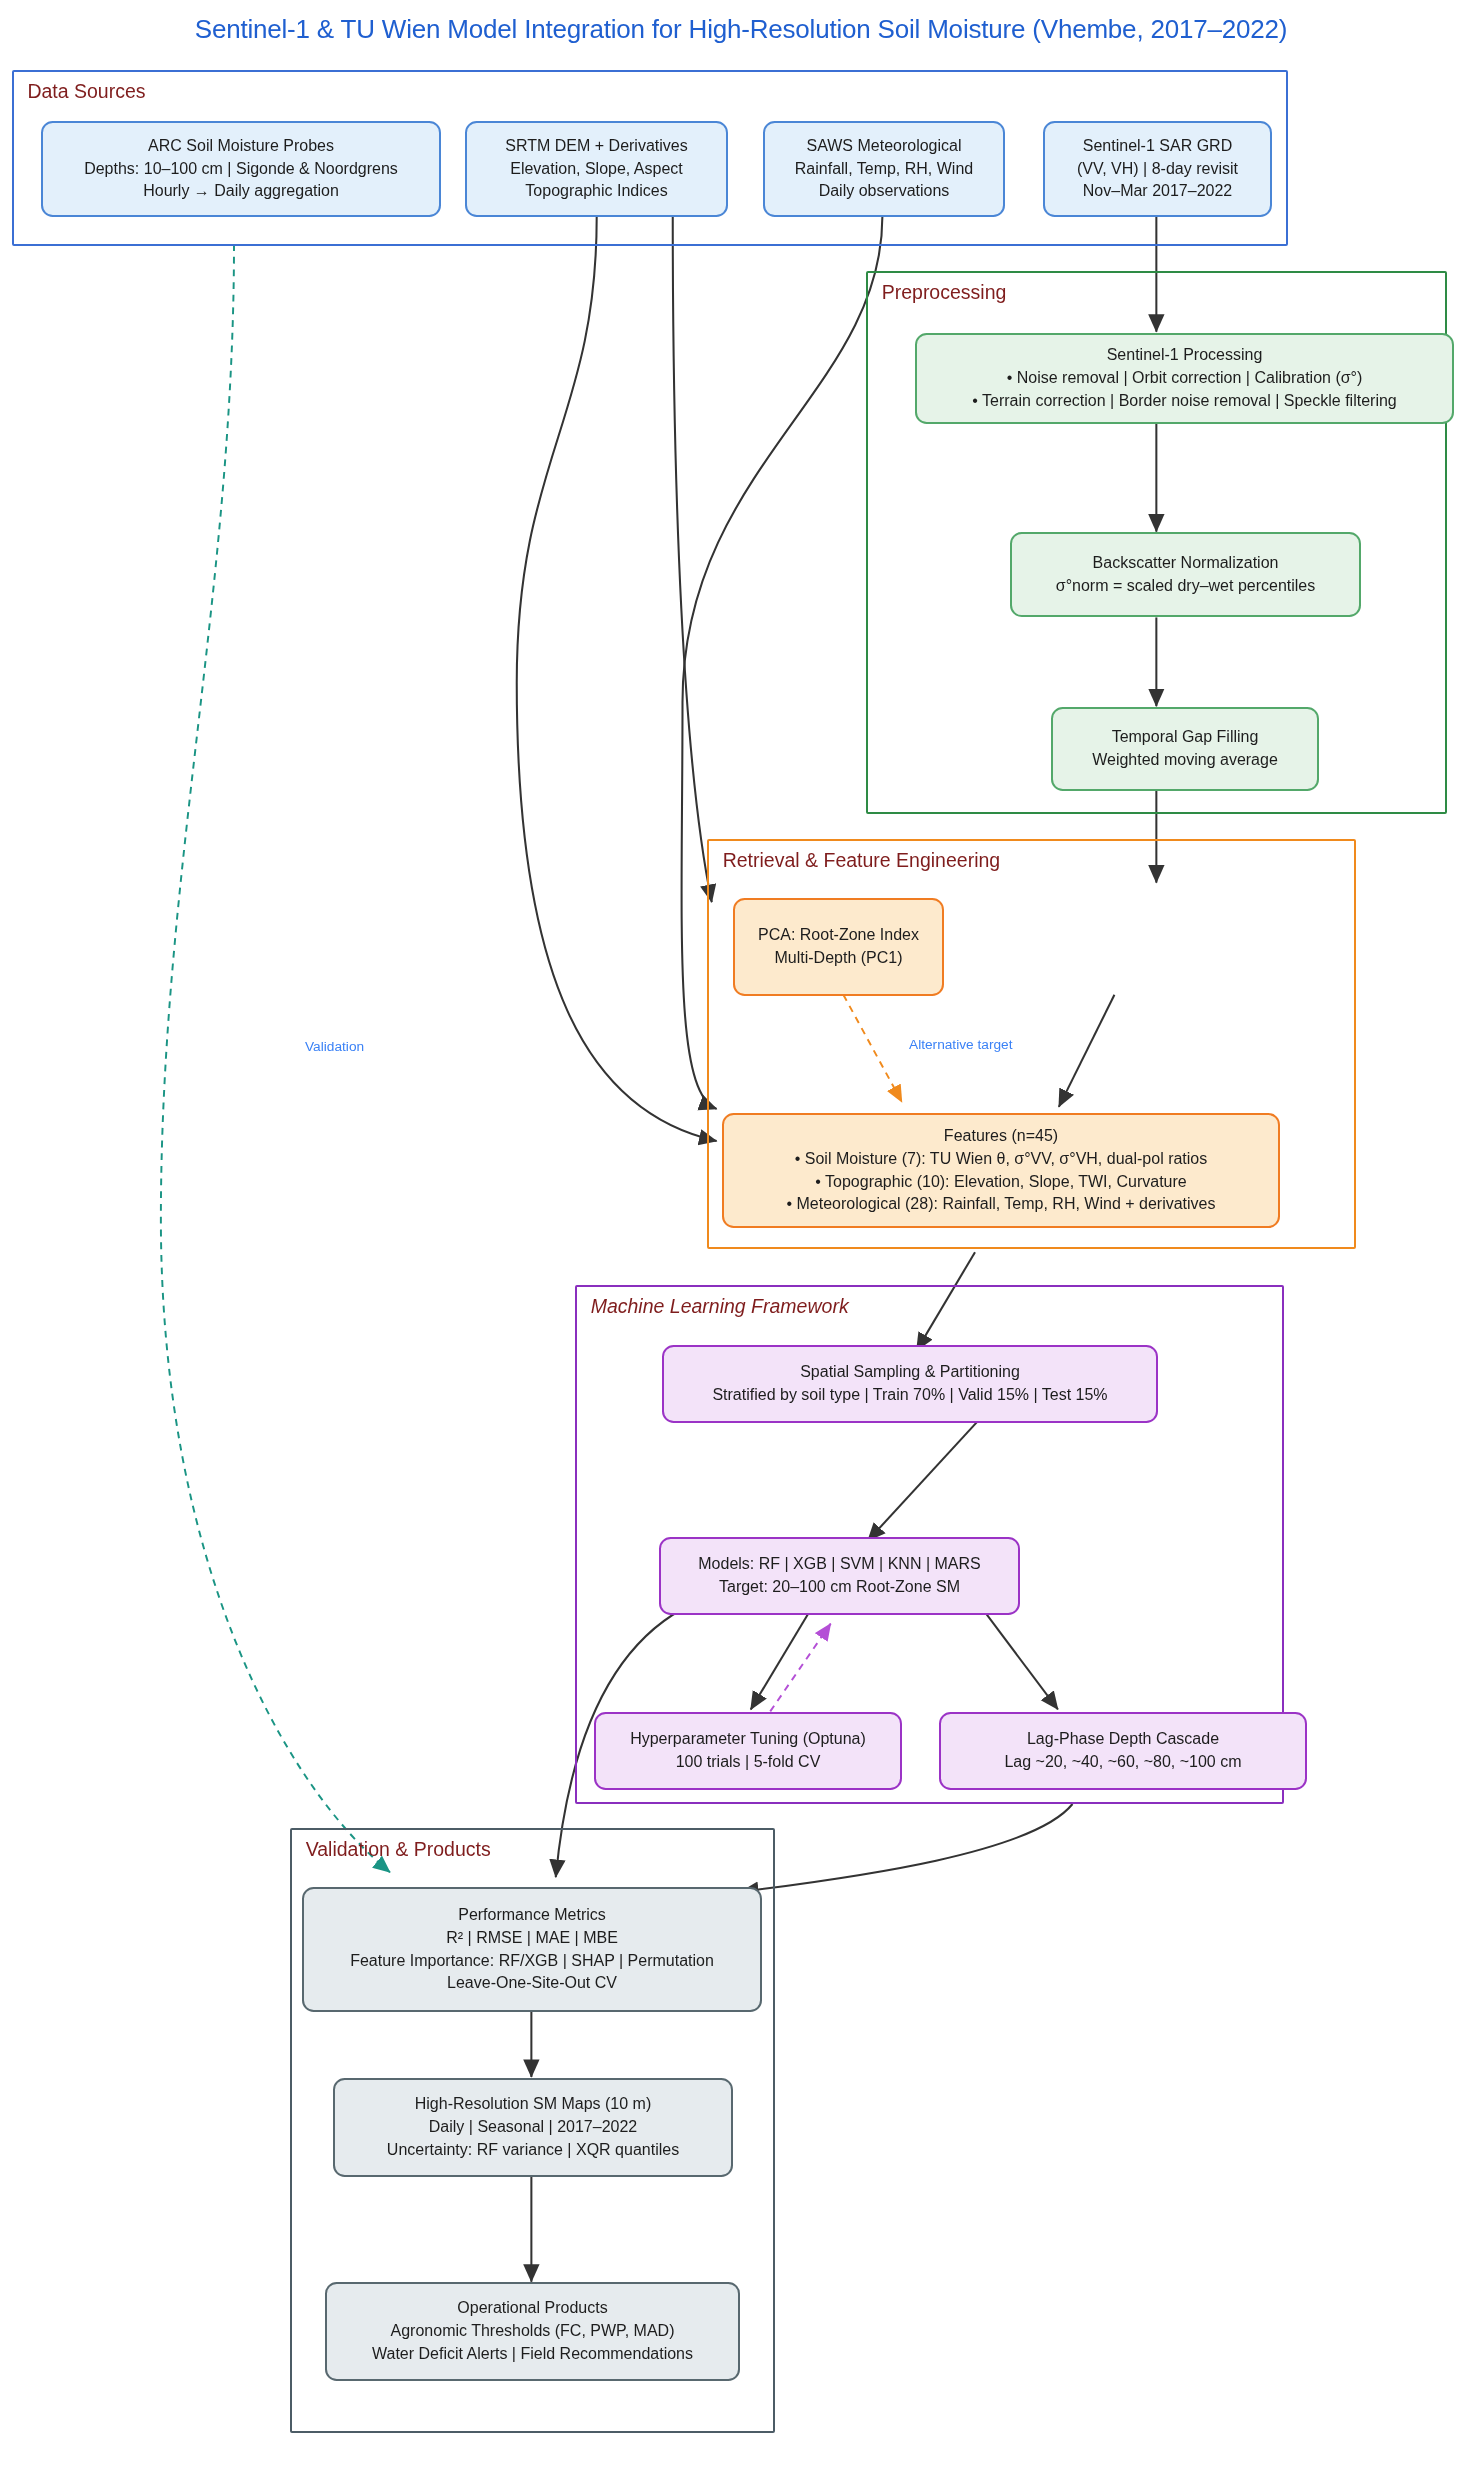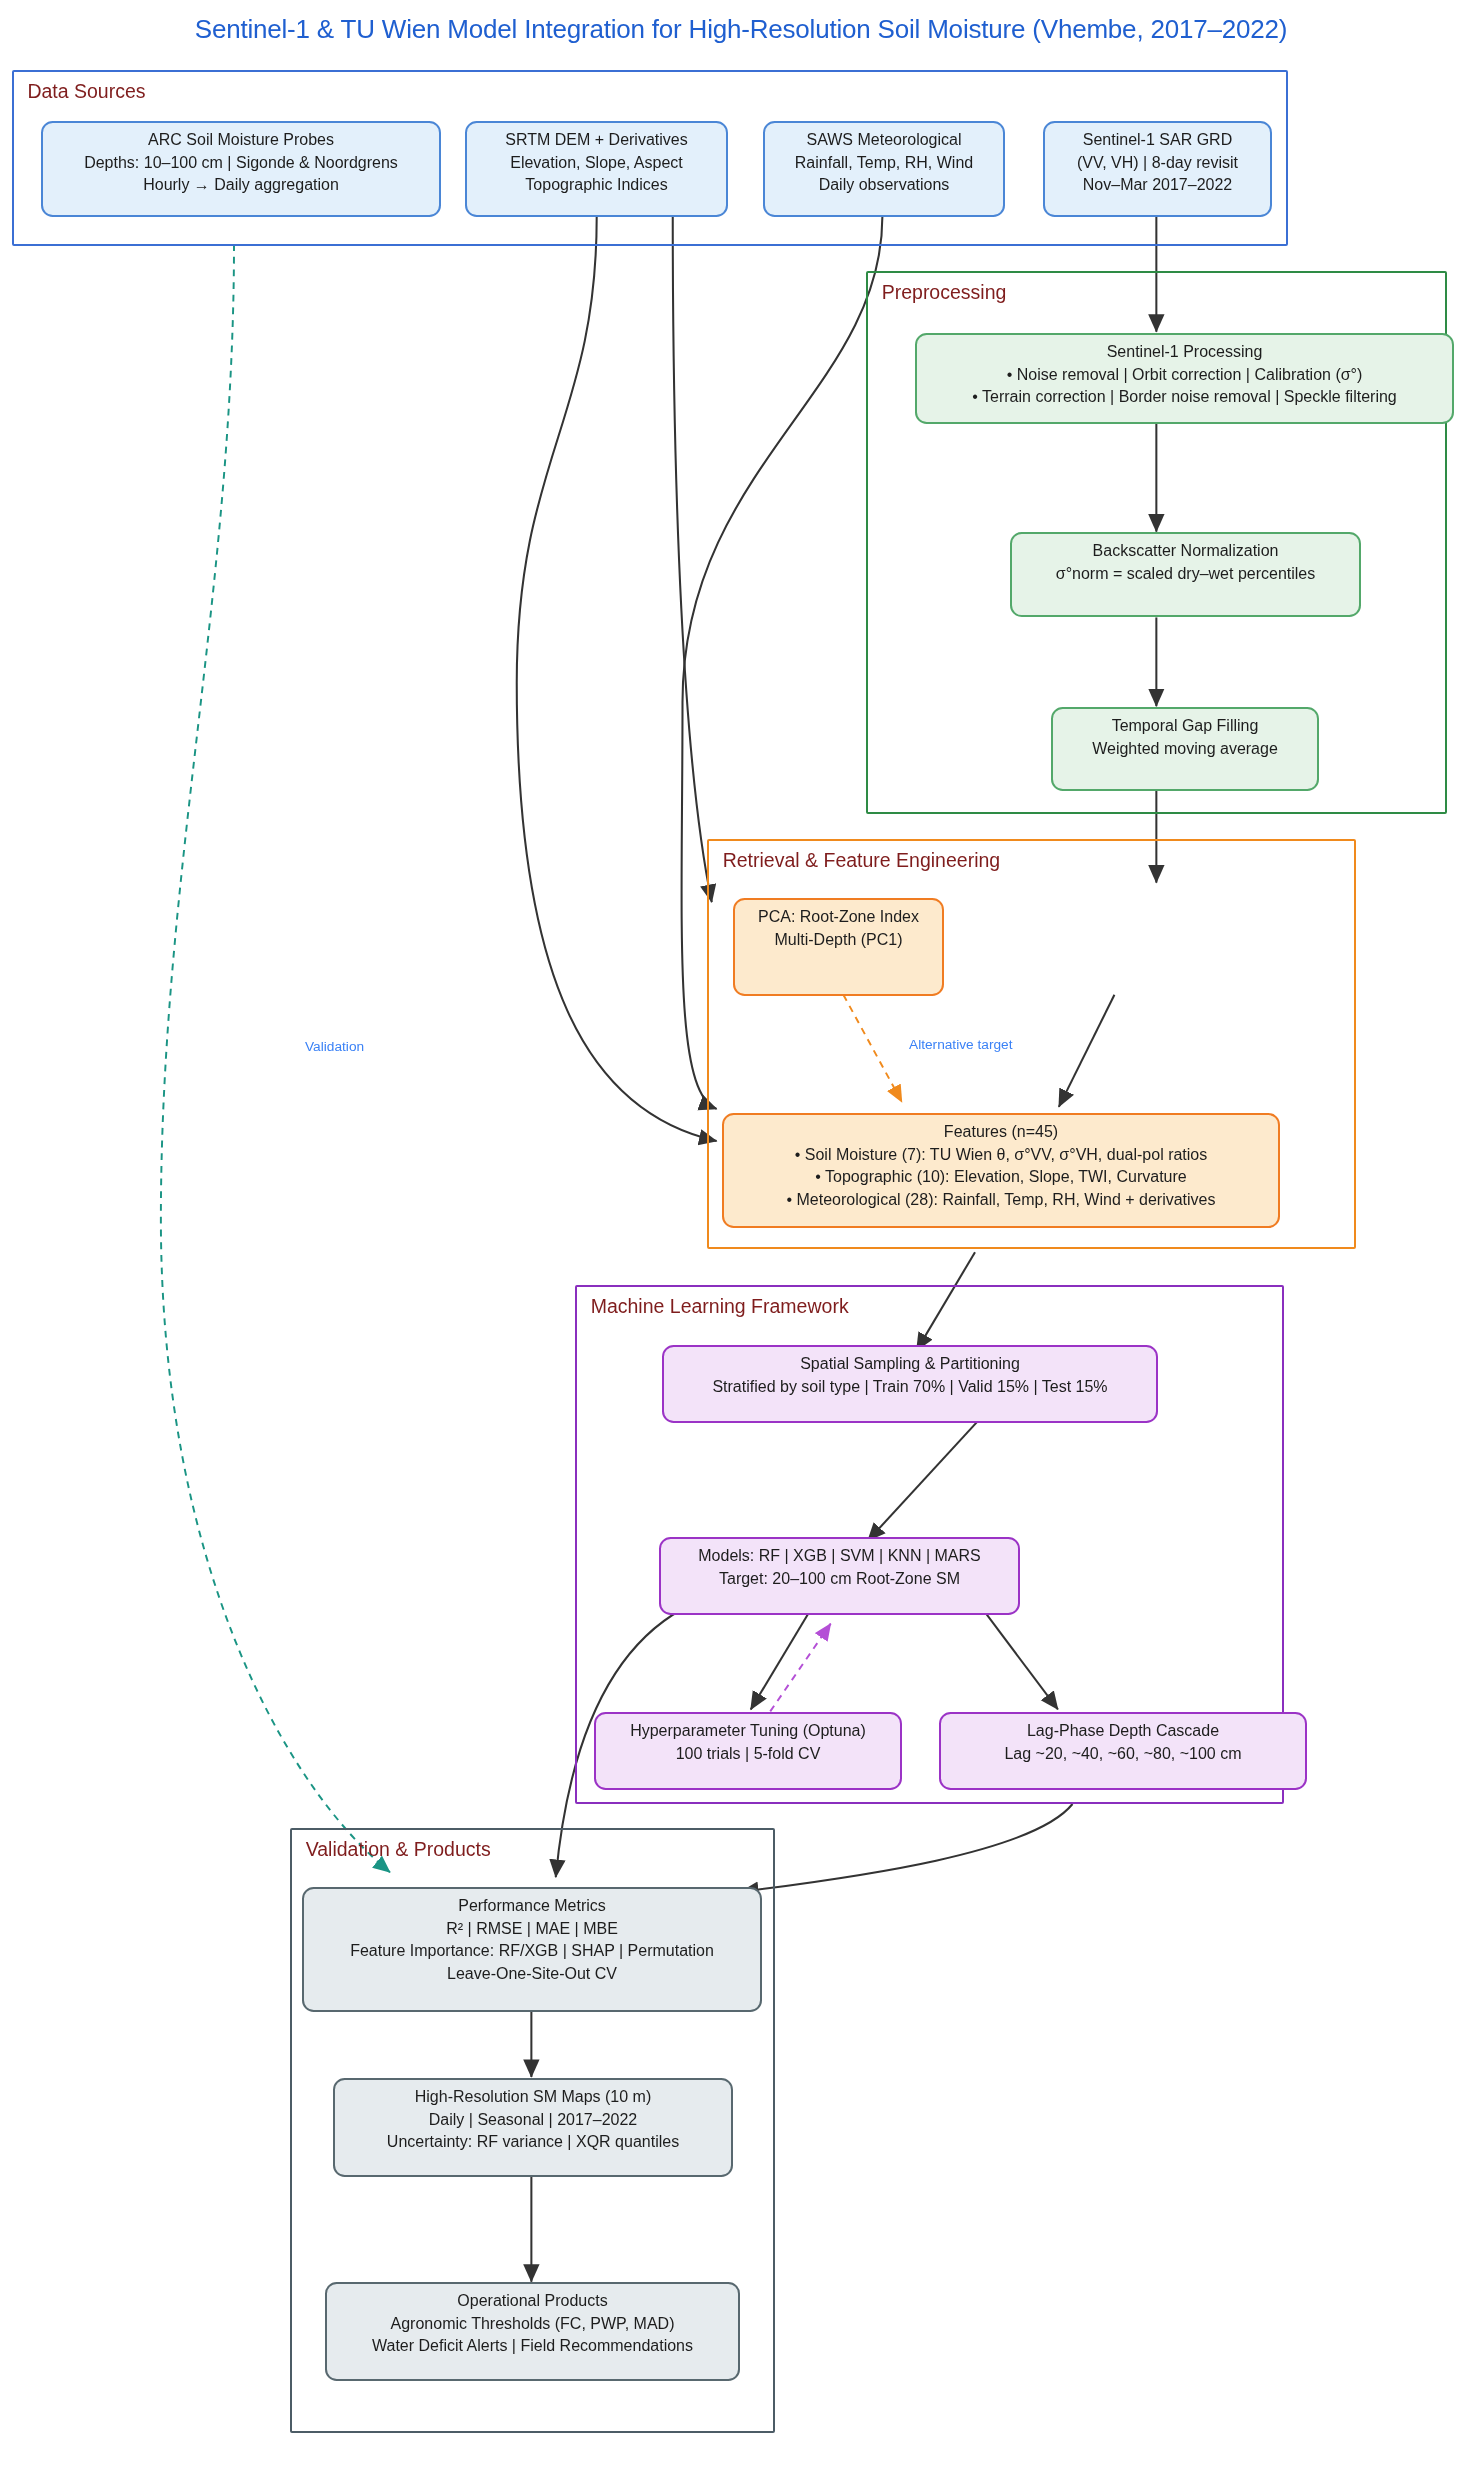--- a/index.html
+++ b/index.html
@@ -43,32 +43,33 @@
     position: absolute;
     left: 13.7px;
     top: 7.8px;
     font-size: 19.5px;
     color: #7f1d1d;
     white-space: nowrap;
   }
   .cluster.blue   { border-color: #3b6fd4; }
   .cluster.green  { border-color: #2e8b45; }
   .cluster.orange { border-color: #f08a1d; }
-  .cluster.purple { border-color: #8a2fbe; }
+  .cluster.purple { border-color: #8a2fbe; font-style: italic; }
   .cluster.grey   { border-color: #4c5c66; }
 
   
   .node {
     position: absolute;
     border-radius: 11.7px;
     border: 2.1px solid #3b6fd4;
     background: #e6f1fb;
     display: flex;
     flex-direction: column;
     align-items: center;
+    justify-content: center;
     text-align: center;
     color: #1d1d1d;
     font-size: 16px;
     line-height: 1.42;
     padding: 5.9px 9.8px;
   }
   .node .ln { white-space: nowrap; display: block; }
 
   .node.blue   { border-color: #4a86d6; background: #e3f0fb; }
   .node.green  { border-color: #53a86a; background: #e6f3e8; margin-left: 28px; }

